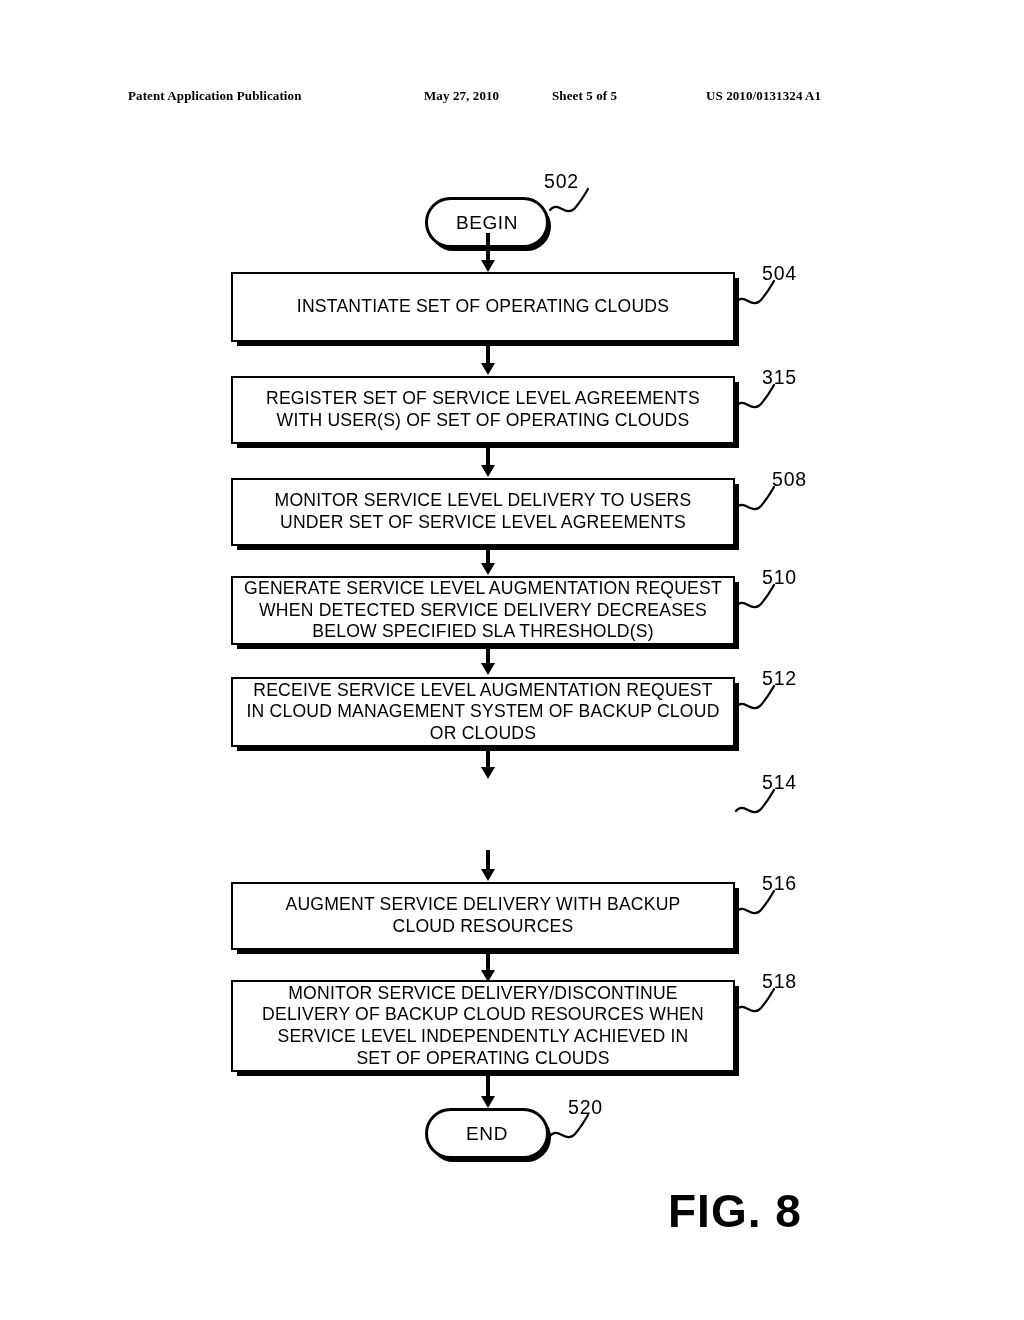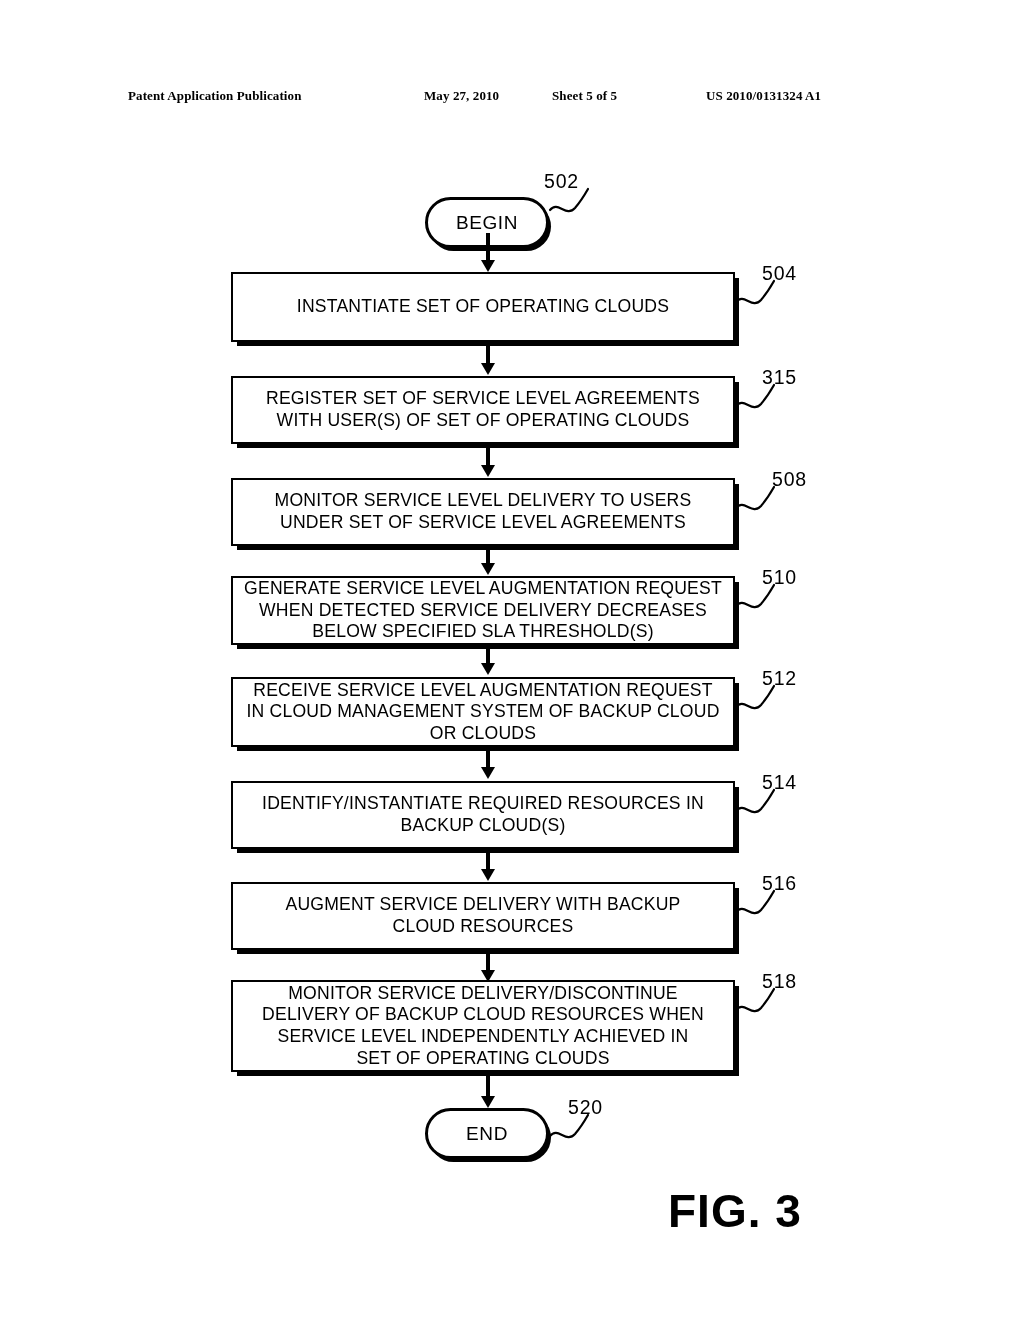--- a/index.html
+++ b/index.html
@@ -234,24 +234,20 @@
   <div class="refnum" style="left:762px; top:667px;">512</div>
   <svg class="leader" style="left:734px; top:683px;" width="54" height="34" viewBox="0 0 54 34">
     <path d="M2 24 C 10 14, 18 32, 27 22 C 33 15, 36 10, 40 3" fill="none" stroke="#000" stroke-width="2.2" stroke-linecap="round"></path>
   </svg>
 
   <div class="connector" style="top:748px; height:31px;">
     <div class="shaft" style="height:20px;"></div>
     <div class="head"></div>
   </div>
 
-  <div class="process" id="node-514" style="left:231px; top:781px; width:504px; height:68px;">
-    <span class="ptext">IDENTIFY/INSTANTIATE REQUIRED RESOURCES IN
-BACKUP CLOUD(S)</span>
-  </div>
   <div class="refnum" style="left:762px; top:771px;">514</div>
   <svg class="leader" style="left:734px; top:787px;" width="54" height="34" viewBox="0 0 54 34">
     <path d="M2 24 C 10 14, 18 32, 27 22 C 33 15, 36 10, 40 3" fill="none" stroke="#000" stroke-width="2.2" stroke-linecap="round"></path>
   </svg>
 
   <div class="connector" style="top:850px; height:31px;">
     <div class="shaft" style="height:20px;"></div>
     <div class="head"></div>
   </div>
 
@@ -288,13 +284,13 @@
   <div class="terminal" id="node-end" style="left:425px; top:1108px; width:124px; height:51px;">
     <span>END</span>
   </div>
   <div class="refnum" style="left:568px; top:1096px;">520</div>
   <svg class="leader" style="left:548px; top:1112px;" width="52" height="34" viewBox="0 0 52 34">
     <path d="M2 24 C 10 14, 18 32, 27 22 C 33 15, 36 10, 40 3" fill="none" stroke="#000" stroke-width="2.2" stroke-linecap="round"></path>
   </svg>
 
 </div>
 
-<div id="fig-caption">FIG. 3</div>
+<div id="fig-caption">FIG. 8</div>
 
 </body></html>

